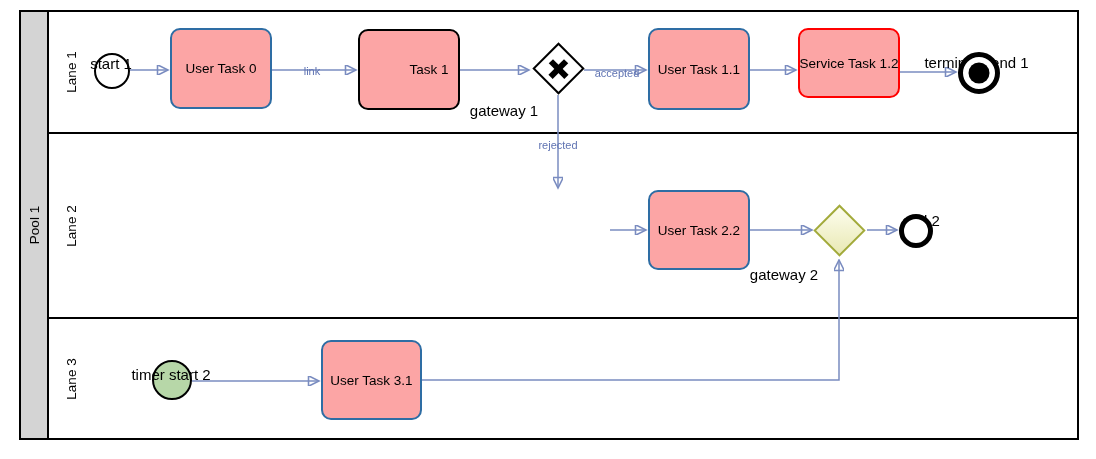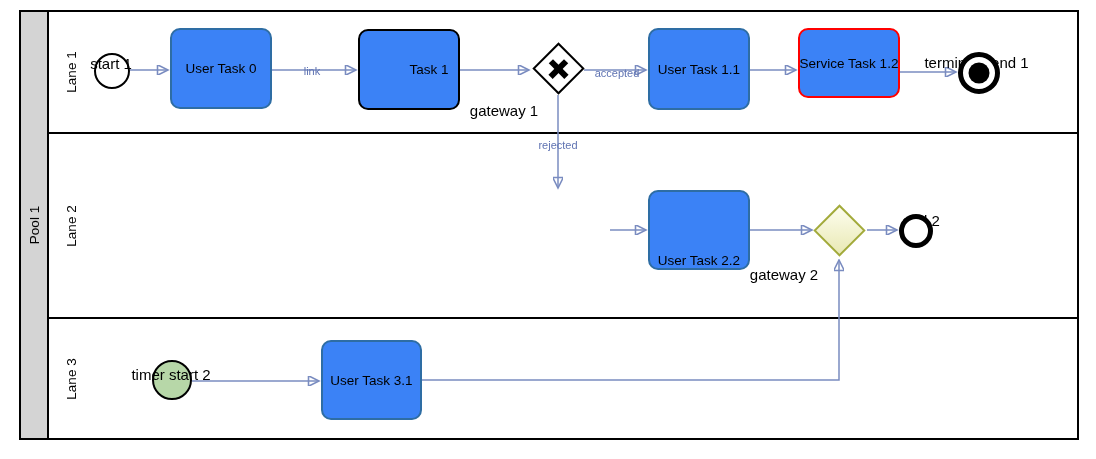--- a/index.html
+++ b/index.html
@@ -26,34 +26,34 @@
   .lane-1 { height:122px; border-bottom:2px solid #000; }
   .lane-2 { height:185px; border-bottom:2px solid #000; }
   .lane-3 { flex:1; }
   .lane-title {
     position:absolute; left:22px; top:50%;
     transform:translate(-50%,-50%) rotate(-90deg);
     white-space:nowrap; font-size:13.5px;
   }
   
   .task {
-    position:absolute; box-sizing:border-box; background:#3b82f6;
+    position:absolute; box-sizing:border-box; background:#fca5a5;
     border-radius:10px; display:flex; align-items:center; justify-content:center;
     font-size:13.5px; z-index:2;
   }
   .task span { white-space:nowrap; }
   .task-blue  { border:2px solid #2e6da4; }
   .task-red   { border:2px solid #ff0000; }
   .task-black { border:2.5px solid #000000; }
   .n-user-task-0    { left:170px; top:28px;  width:102px; height:81px; }
   .n-task-1         { left:358px; top:29px;  width:102px; height:81px;padding-left:40px; }
   .n-user-task-1-1  { left:648px; top:28px;  width:102px; height:82px; }
   .n-service-task-1-2{ left:798px; top:28px; width:102px; height:70px; }
   .n-service-task-2-1{ left:508px; top:190px; width:102px; height:80px; }
-  .n-user-task-2-2  { left:648px; top:190px; width:102px; height:80px;align-items:flex-end; }
+  .n-user-task-2-2  { left:648px; top:190px; width:102px; height:80px; }
   .n-user-task-3-1  { left:321px; top:340px; width:101px; height:80px; }
   
   .event { position:absolute; box-sizing:border-box; border-radius:50%; background:#fff; z-index:2; }
   .n-start-1 { left:94px; top:53px; width:36px; height:36px; border:2.5px solid #000; }
   .n-timer-start-2 { left:152px; top:360px; width:40px; height:40px; border:2.5px solid #000; background:#b7d7a8; }
   .n-end-2 { left:899px; top:214px; width:34px; height:34px; border:5px solid #000; }
   .n-terminate-end-1 { left:958px; top:52px; width:42px; height:42px; border:5px solid #000; }
   .terminate-dot {
     position:absolute; left:50%; top:50%; transform:translate(-50%,-50%);
     width:21px; height:21px; border-radius:50%; background:#000;

